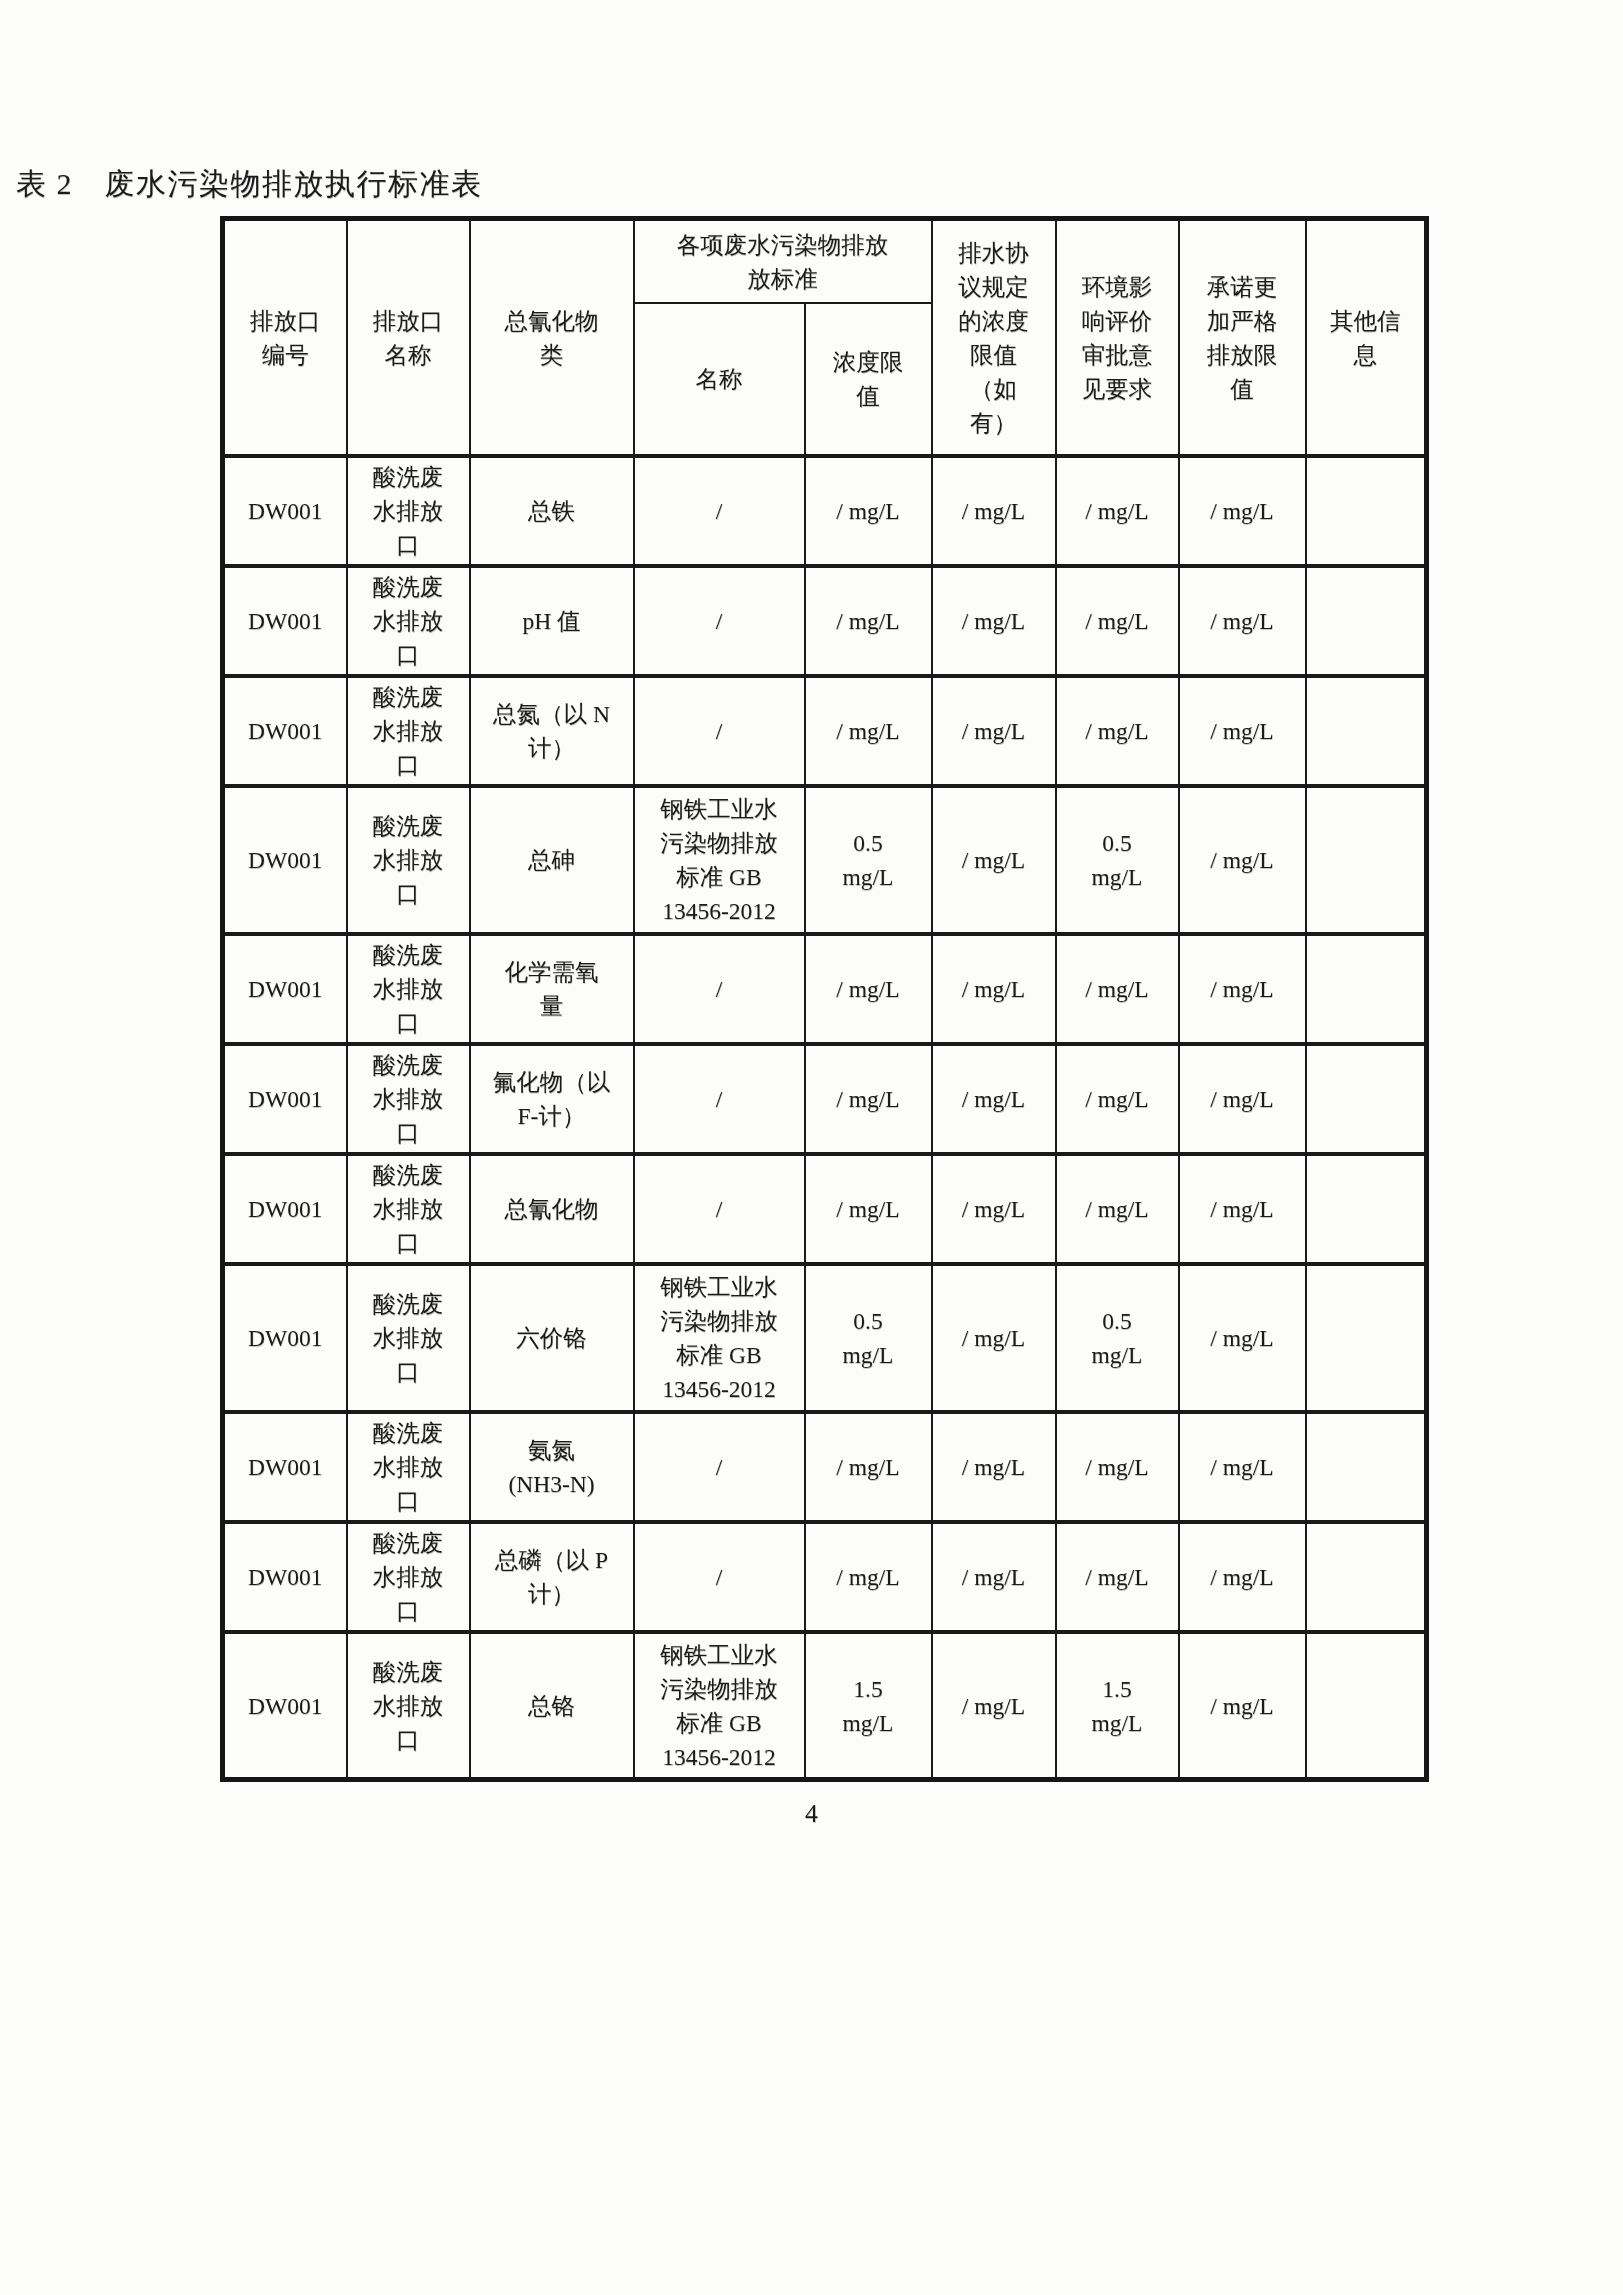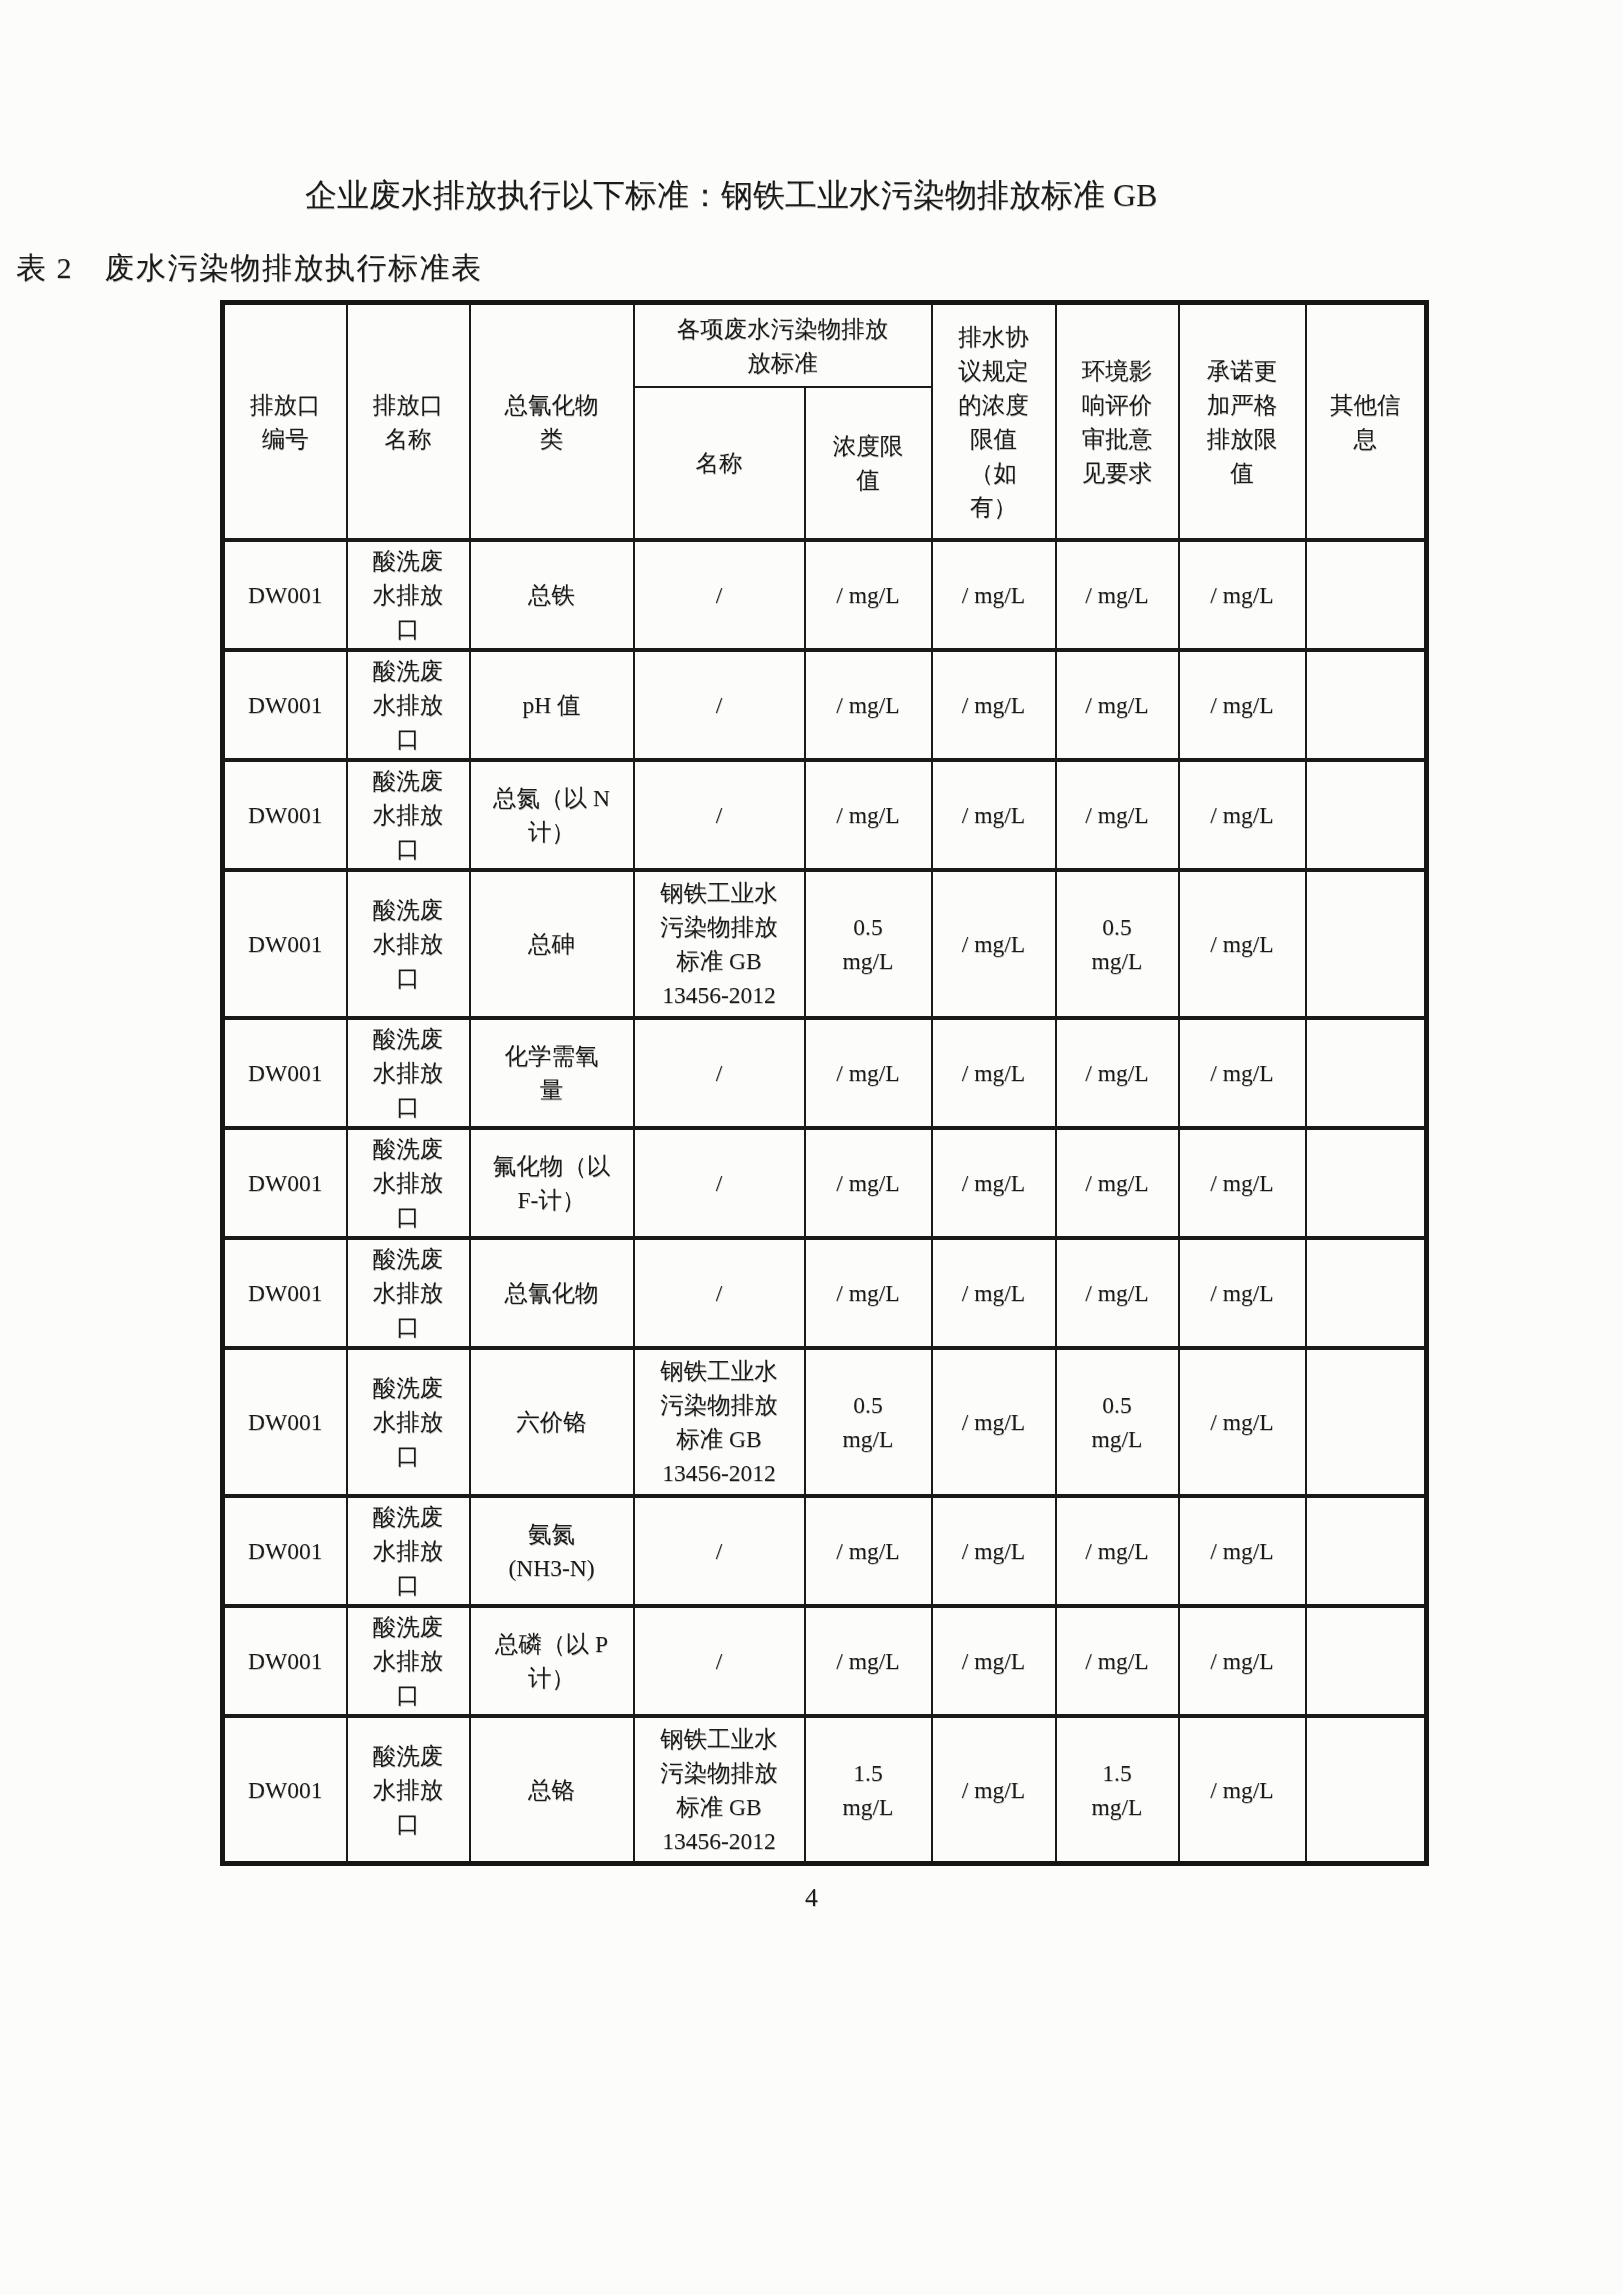--- a/index.html
+++ b/index.html
@@ -62,21 +62,20 @@
     font-size: 25.6px;
     line-height: 36px;
   }
 </style>
 </head>
 <body>
 
 <div class="page">
 
   <div class="intro">
-    <div class="intro-line indent">企业废水排放执行以下标准：钢铁工业水污染物排放标准 GB</div>
   </div>
 
   <div class="table-title">表 2　废水污染物排放执行标准表</div>
 
   <table class="std-table">
     <colgroup>
       <col style="width:124px">
       <col style="width:123px">
       <col style="width:164px">
       <col style="width:171px">

